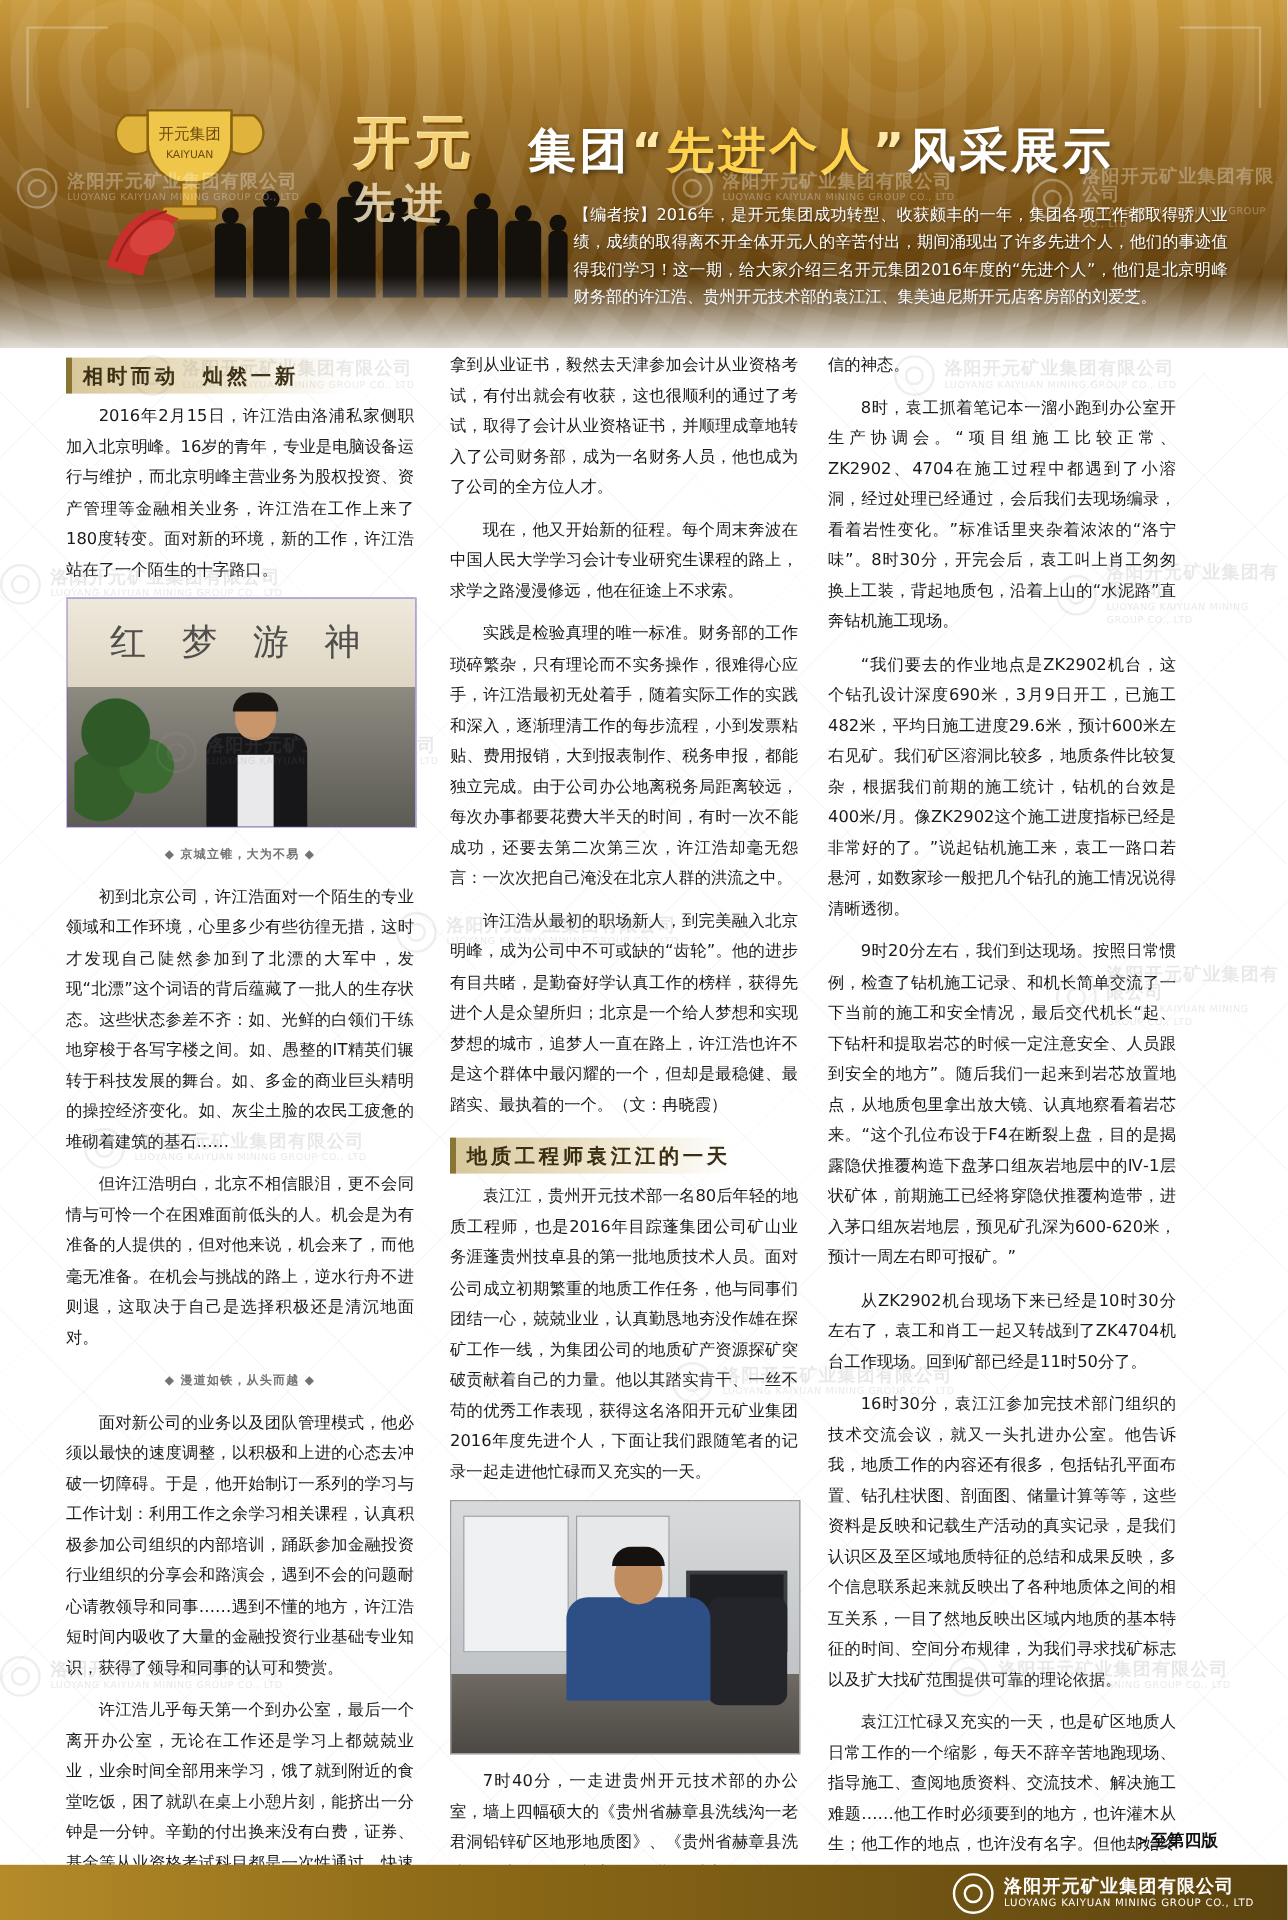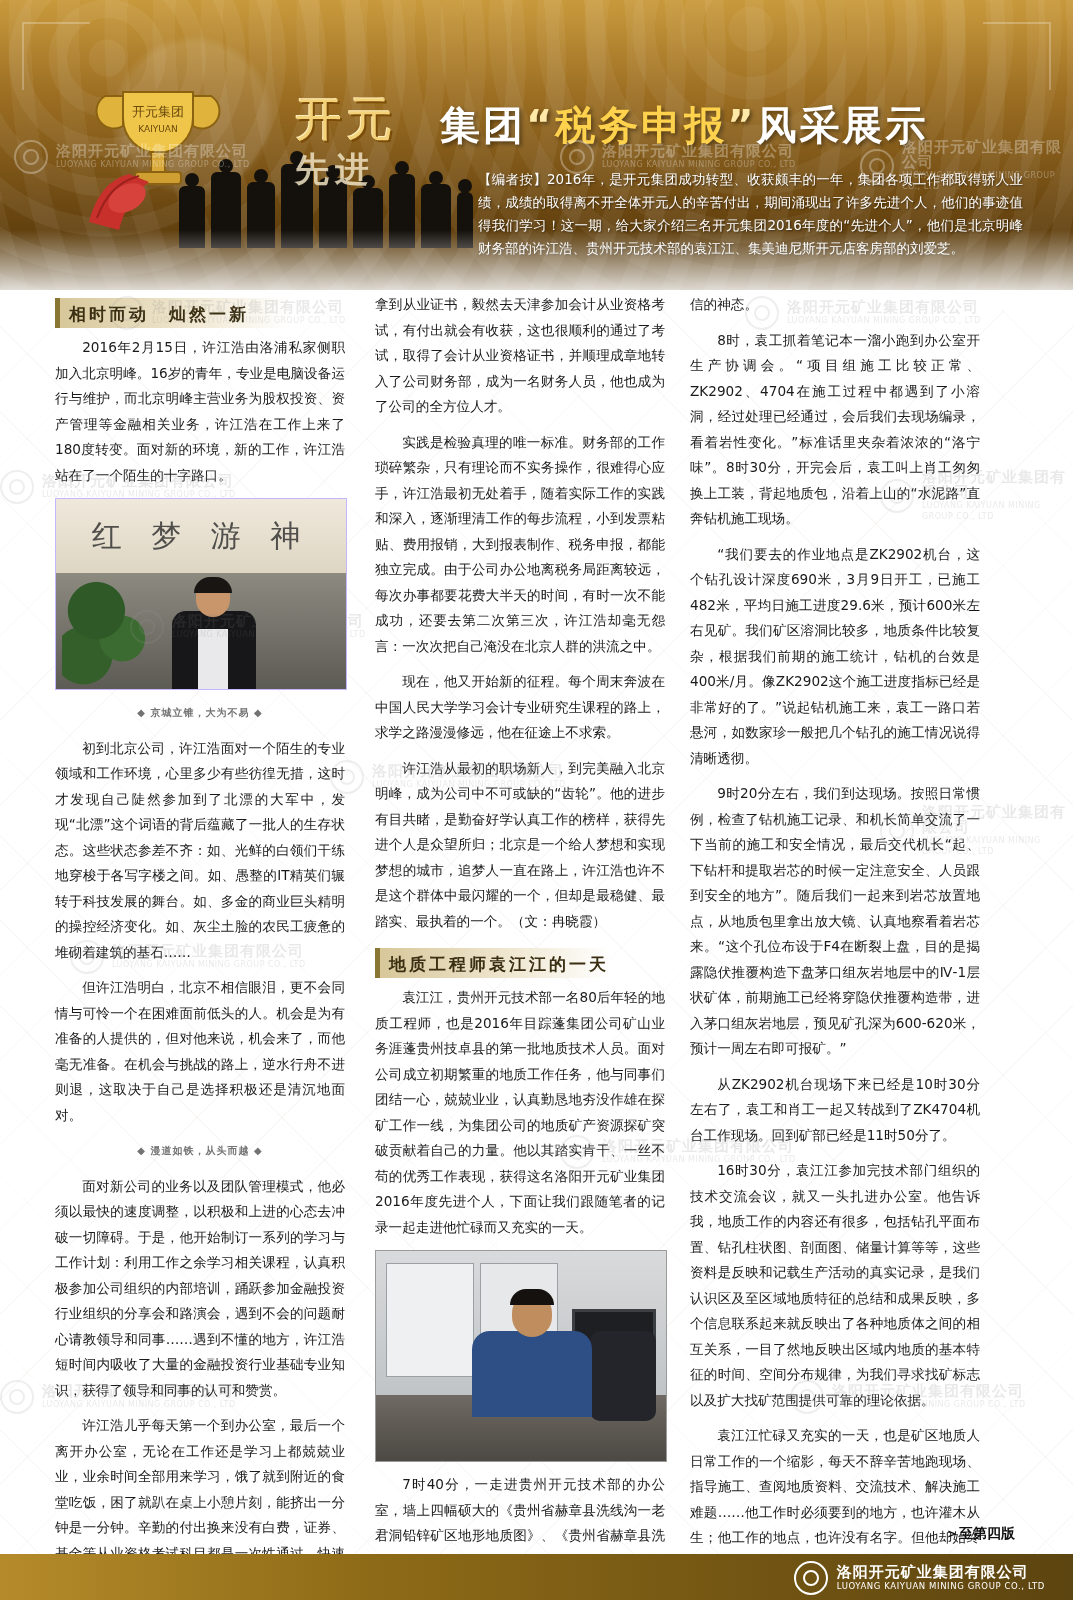--- a/index.html
+++ b/index.html
@@ -57,21 +57,21 @@
   }
   .sil .head{
     position:absolute;left:50%;transform:translateX(-50%);top:-13px;
     width:14px;height:14px;border-radius:50%;background:#14100c;
   }
   .kaiyuan-logo{
     position:absolute;left:295px;top:88px;width:145px;height:90px;
     font-family:"DejaVu Sans","Liberation Sans",sans-serif;
   }
   .kaiyuan-logo .ky-big{
-    font-size:47px;font-weight:normal;letter-spacing:4px;
+    font-size:47px;font-weight:bold;letter-spacing:4px;
     color:#f3d27a;
     text-shadow:2px 2px 0 #7a4c07, -1px -1px 0 #ffeebb;
   }
   .kaiyuan-logo .ky-sub{
     margin-top:-4px;font-size:34px;font-weight:bold;color:#efe2c2;opacity:.85;
     letter-spacing:6px;
   }
   .main-title{
     position:absolute;left:440px;top:98px;
     font-size:40px;font-weight:bold;color:#ffffff;letter-spacing:3px;
@@ -269,21 +269,21 @@
           <i class="head"></i>
         </div>
     </div>
 
     <div class="kaiyuan-logo">
       <div class="ky-big">开元</div>
       <div class="ky-sub">先进</div>
     </div>
 
     <div class="main-title">
-      <span>集团</span><span class="q">“</span><span class="hi">税务申报</span><span class="q">”</span><span>风采展示</span>
+      <span>集团</span><span class="q">“</span><span class="hi">先进个人</span><span class="q">”</span><span>风采展示</span>
     </div>
 
     <div class="editor-box">【编者按】2016年，是开元集团成功转型、收获颇丰的一年，集团各项工作都取得骄人业绩，成绩的取得离不开全体开元人的辛苦付出，期间涌现出了许多先进个人，他们的事迹值得我们学习！这一期，给大家介绍三名开元集团2016年度的“先进个人”，他们是北京明峰财务部的许江浩、贵州开元技术部的袁江江、集美迪尼斯开元店客房部的刘爱芝。</div>
 
     <div class="wm light" style="left:14px;top:140px;">
       <div class="wm-circ"></div>
       <div>
         <div class="wm-t1">洛阳开元矿业集团有限公司</div>
         <div class="wm-t2">LUOYANG KAIYUAN MINING GROUP CO., LTD</div>
       </div>
@@ -333,22 +333,22 @@
       <p>但许江浩明白，北京不相信眼泪，更不会同情与可怜一个在困难面前低头的人。机会是为有准备的人提供的，但对他来说，机会来了，而他毫无准备。在机会与挑战的路上，逆水行舟不进则退，这取决于自己是选择积极还是清沉地面对。</p>
 
       <div class="subhead">◆ 漫道如铁，从头而越 ◆</div>
       <p>面对新公司的业务以及团队管理模式，他必须以最快的速度调整，以积极和上进的心态去冲破一切障碍。于是，他开始制订一系列的学习与工作计划：利用工作之余学习相关课程，认真积极参加公司组织的内部培训，踊跃参加金融投资行业组织的分享会和路演会，遇到不会的问题耐心请教领导和同事……遇到不懂的地方，许江浩短时间内吸收了大量的金融投资行业基础专业知识，获得了领导和同事的认可和赞赏。</p>
       <p>许江浩儿乎每天第一个到办公室，最后一个离开办公室，无论在工作还是学习上都兢兢业业，业余时间全部用来学习，饿了就到附近的食堂吃饭，困了就趴在桌上小憩片刻，能挤出一分钟是一分钟。辛勤的付出换来没有白费，证券、基金等从业资格考试科目都是一次性通过，快速为自己的新工作夯实了专业知识基础，迅速地融入公司的主营业务中，为公司的发展贡献了自己最大的力量。</p>
 
     </div>
 
     <div class="col" id="col2">
       <p class="noindent">拿到从业证书，毅然去天津参加会计从业资格考试，有付出就会有收获，这也很顺利的通过了考试，取得了会计从业资格证书，并顺理成章地转入了公司财务部，成为一名财务人员，他也成为了公司的全方位人才。</p>
+      <p>现在，他又开始新的征程。每个周末奔波在中国人民大学学习会计专业研究生课程的路上，求学之路漫漫修远，他在征途上不求索。</p>
       <p>实践是检验真理的唯一标准。财务部的工作琐碎繁杂，只有理论而不实务操作，很难得心应手，许江浩最初无处着手，随着实际工作的实践和深入，逐渐理清工作的每步流程，小到发票粘贴、费用报销，大到报表制作、税务申报，都能独立完成。由于公司办公地离税务局距离较远，每次办事都要花费大半天的时间，有时一次不能成功，还要去第二次第三次，许江浩却毫无怨言：一次次把自己淹没在北京人群的洪流之中。</p>
-      <p>现在，他又开始新的征程。每个周末奔波在中国人民大学学习会计专业研究生课程的路上，求学之路漫漫修远，他在征途上不求索。</p>
       <p>许江浩从最初的职场新人，到完美融入北京明峰，成为公司中不可或缺的“齿轮”。他的进步有目共睹，是勤奋好学认真工作的榜样，获得先进个人是众望所归；北京是一个给人梦想和实现梦想的城市，追梦人一直在路上，许江浩也许不是这个群体中最闪耀的一个，但却是最稳健、最踏实、最执着的一个。（文：冉晓霞）</p>
 
       <div class="sec-head" style="margin-top:14px;">
         <div class="bar"></div>
         <div class="txt">地质工程师袁江江的一天</div>
       </div>
       <p>袁江江，贵州开元技术部一名80后年轻的地质工程师，也是2016年目踪蓬集团公司矿山业务涯蓬贵州技卓县的第一批地质技术人员。面对公司成立初期繁重的地质工作任务，他与同事们团结一心，兢兢业业，认真勤恳地夯没作雄在探矿工作一线，为集团公司的地质矿产资源探矿突破贡献着自己的力量。他以其踏实肯干、一丝不苟的优秀工作表现，获得这名洛阳开元矿业集团2016年度先进个人，下面让我们跟随笔者的记录一起走进他忙碌而又充实的一天。</p>
 
       <div class="photo2">
         <div class="wall"></div>

